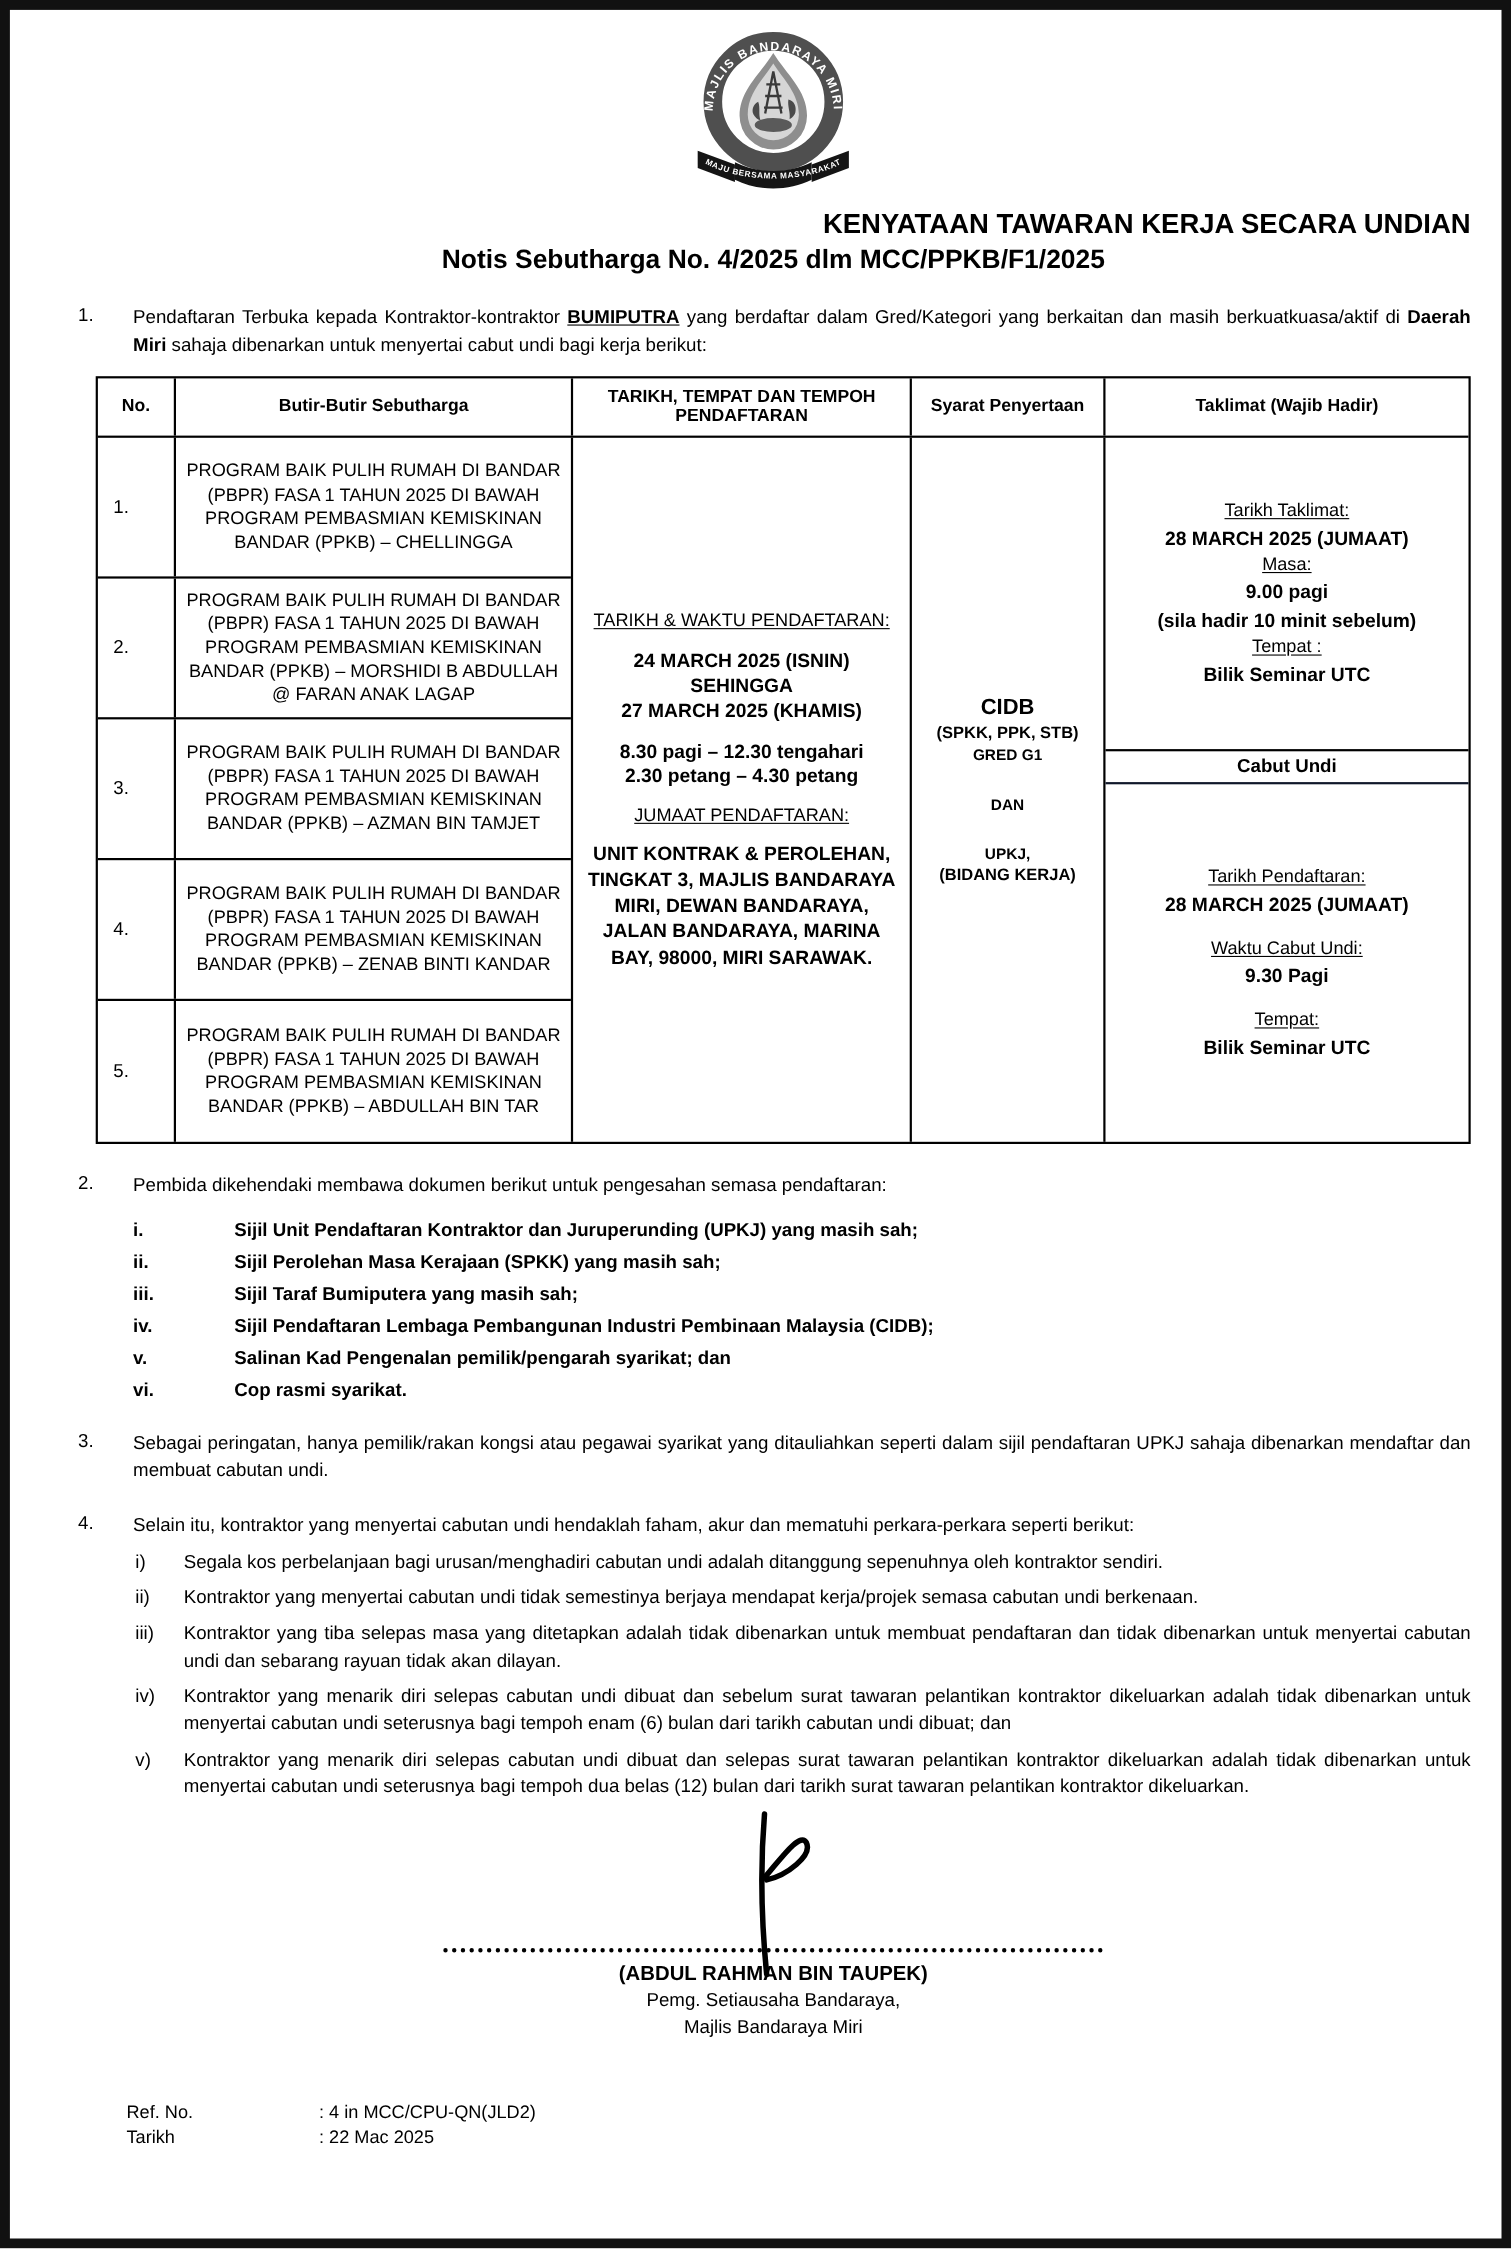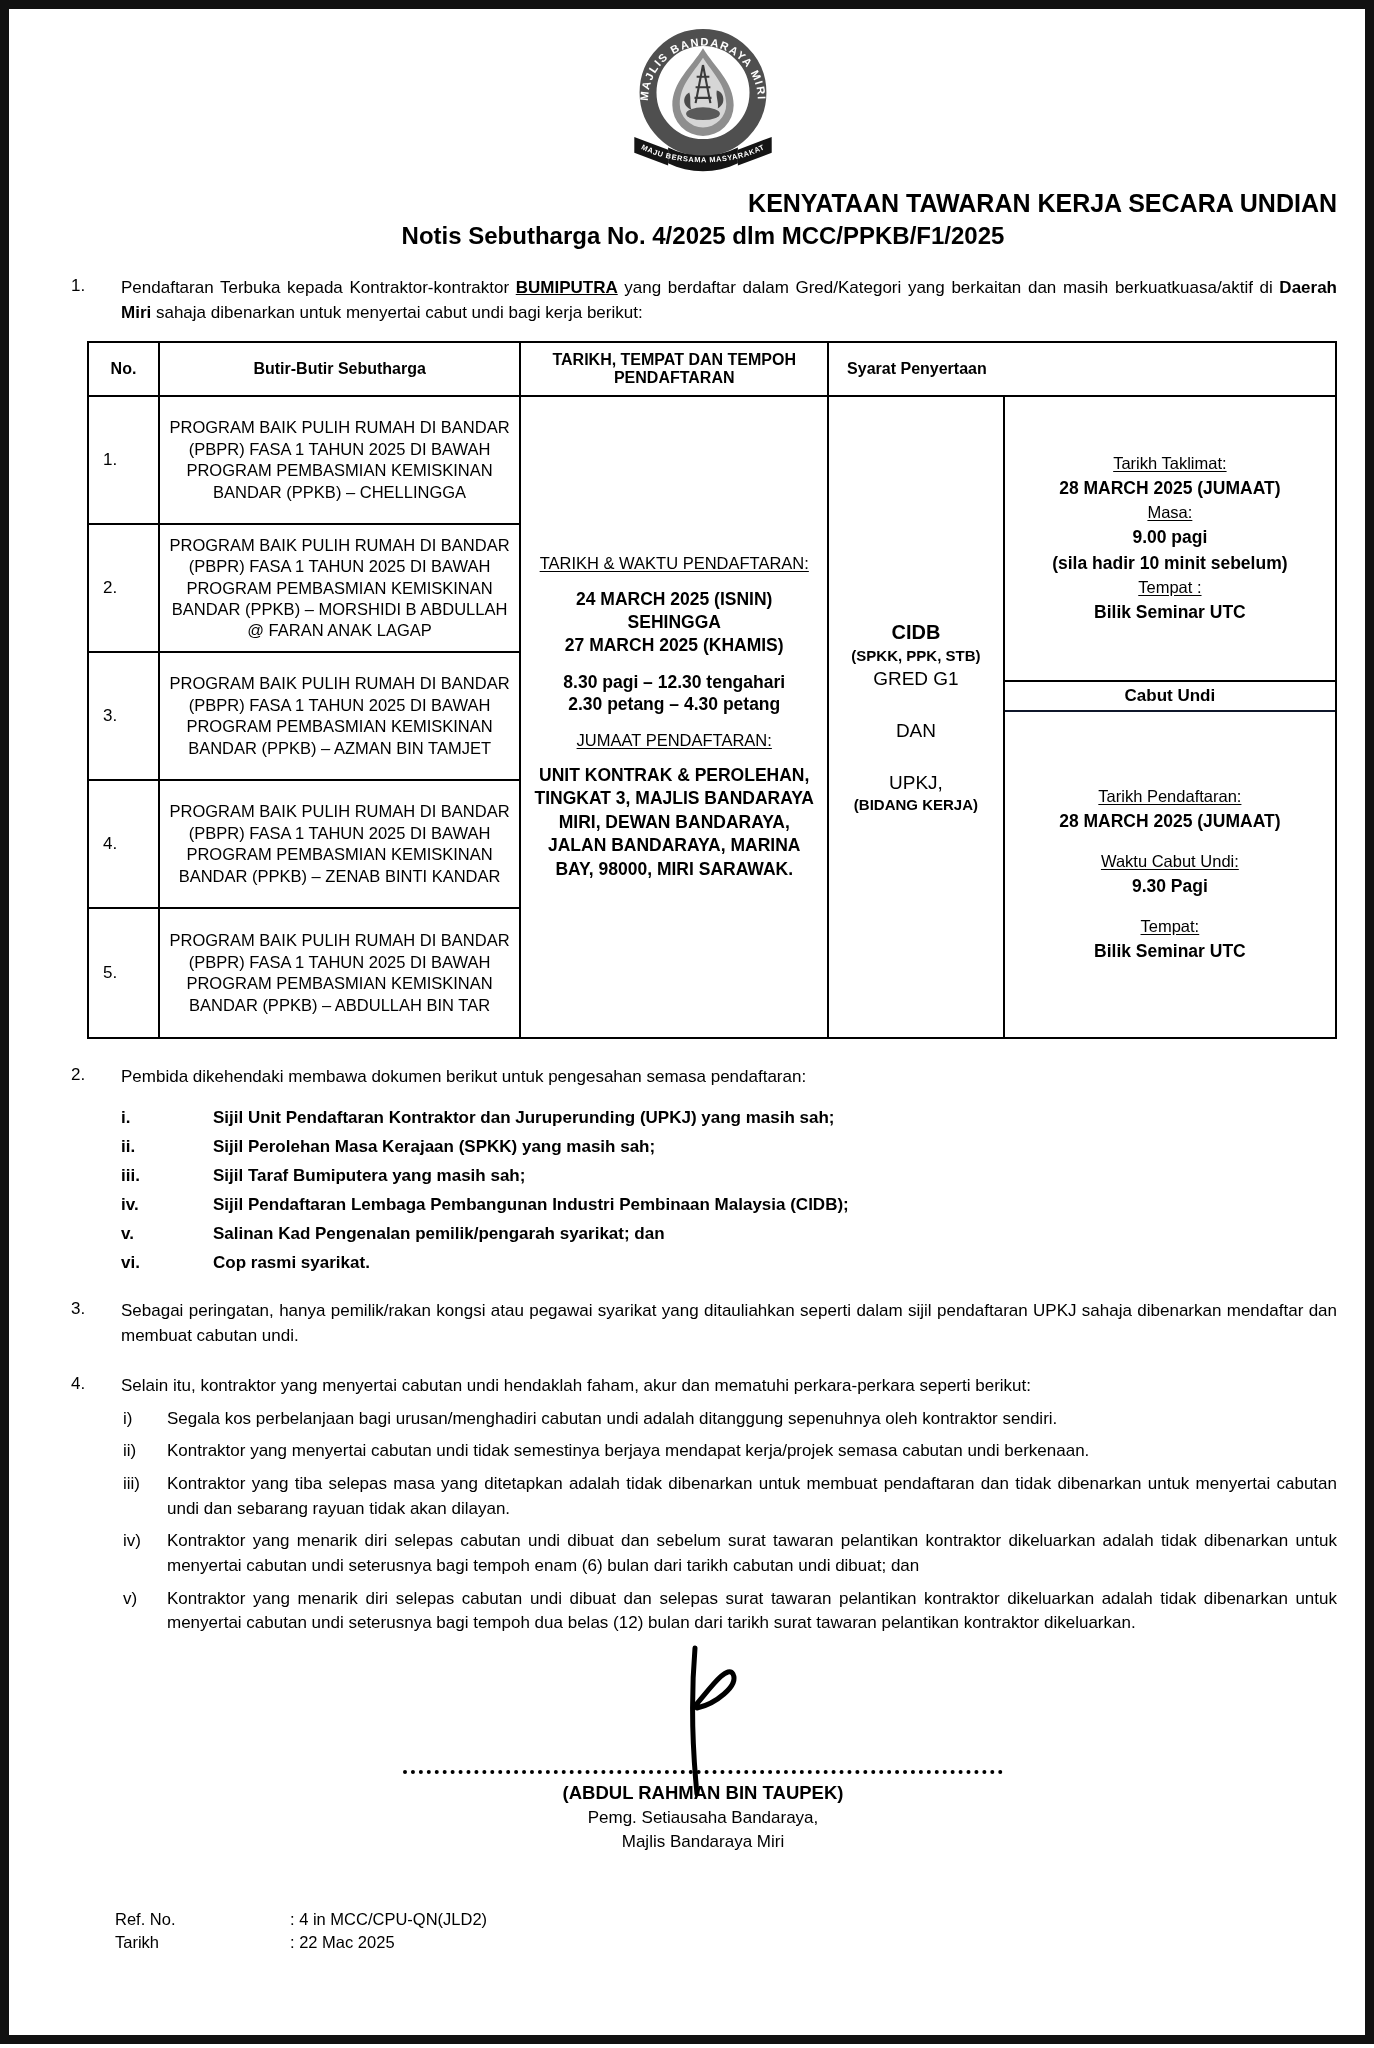--- a/index.html
+++ b/index.html
@@ -74,21 +74,21 @@
     text-align: center; line-height: 1.35;
   }
   .col-taklimat { width: 26.5%; display: flex; flex-direction: column; }
   .u { text-decoration: underline; text-underline-offset: 2px; }
   .blk { margin-top: 14px; }
   .tarikh-head { font-size: 16.5px; }
   .tarikh-dates div, .tarikh-times div { font-weight: bold; font-size: 17.5px; }
   .tarikh-addr { font-weight: bold; font-size: 17.5px; line-height: 1.35; margin-top: 12px; }
   .syarat-l1 { font-weight: bold; font-size: 20px; }
   .syarat-l2 { font-weight: bold; font-size: 15px; }
-  .syarat-l3 { font-weight: normal; font-size: 19px; }
+  .syarat-l3 { font-weight: bold; font-size: 14px; }
   .syarat-gap { height: 26px; }
   .tak-top {
     flex: 45; display: flex; flex-direction: column; justify-content: center;
     align-items: center; text-align: center; padding: 6px 10px; line-height: 1.45;
   }
   .cabut-hdr {
     border-top: 2px solid #000; border-bottom: 2px solid #0f172a;
     text-align: center; font-weight: bold; padding: 4px 0; font-size: 17px;
   }
   .tak-bottom {
@@ -165,20 +165,21 @@
     <div class="para-num">1.</div>
     <div class="para-body"><span>Pendaftaran Terbuka kepada Kontraktor-kontraktor </span><span class="bu">BUMIPUTRA</span><span> yang berdaftar dalam Gred/Kategori yang berkaitan dan masih berkuatkuasa/aktif di </span><span class="b">Daerah Miri</span><span> sahaja dibenarkan untuk menyertai cabut undi bagi kerja berikut:</span></div>
   </div>
 
   <div class="tbl">
     <div class="tbl-head">
       <div class="th c-no">No.</div>
       <div class="th c-butir">Butir-Butir Sebutharga</div>
       <div class="th c-tarikh">TARIKH, TEMPAT DAN TEMPOH PENDAFTARAN</div>
       <div class="th c-syarat">Syarat Penyertaan</div>
+      <div class="th c-taklimat">Taklimat (Wajib Hadir)</div>
     </div>
     <div class="tbl-body">
       <div class="col-left">
           <div class="t-row">
           <div class="t-no">1.</div>
           <div class="t-butir">PROGRAM BAIK PULIH RUMAH DI BANDAR (PBPR) FASA 1 TAHUN 2025 DI BAWAH PROGRAM PEMBASMIAN KEMISKINAN BANDAR (PPKB) – CHELLINGGA</div>
         </div>
           <div class="t-row">
           <div class="t-no">2.</div>
           <div class="t-butir">PROGRAM BAIK PULIH RUMAH DI BANDAR (PBPR) FASA 1 TAHUN 2025 DI BAWAH PROGRAM PEMBASMIAN KEMISKINAN BANDAR (PPKB) – MORSHIDI B ABDULLAH @ FARAN ANAK LAGAP</div>

